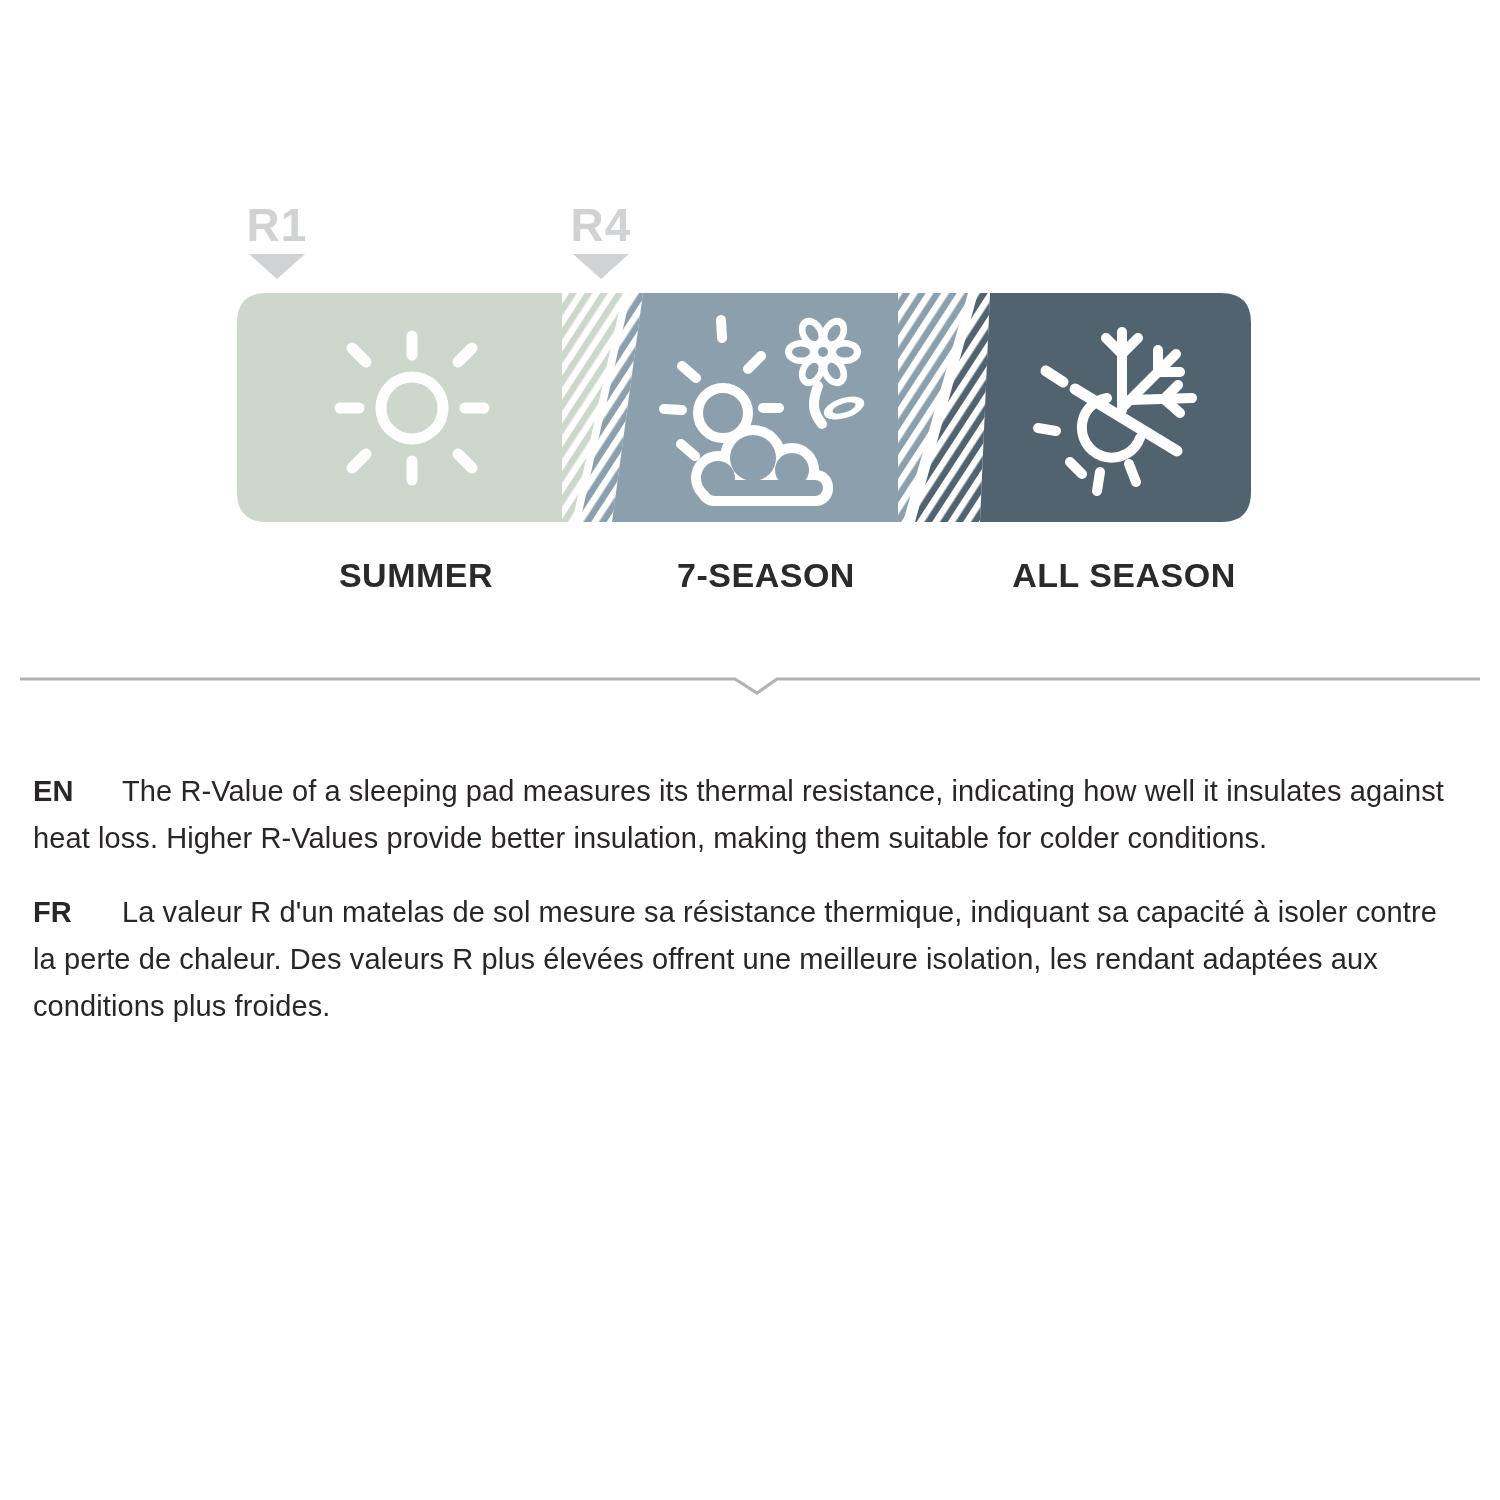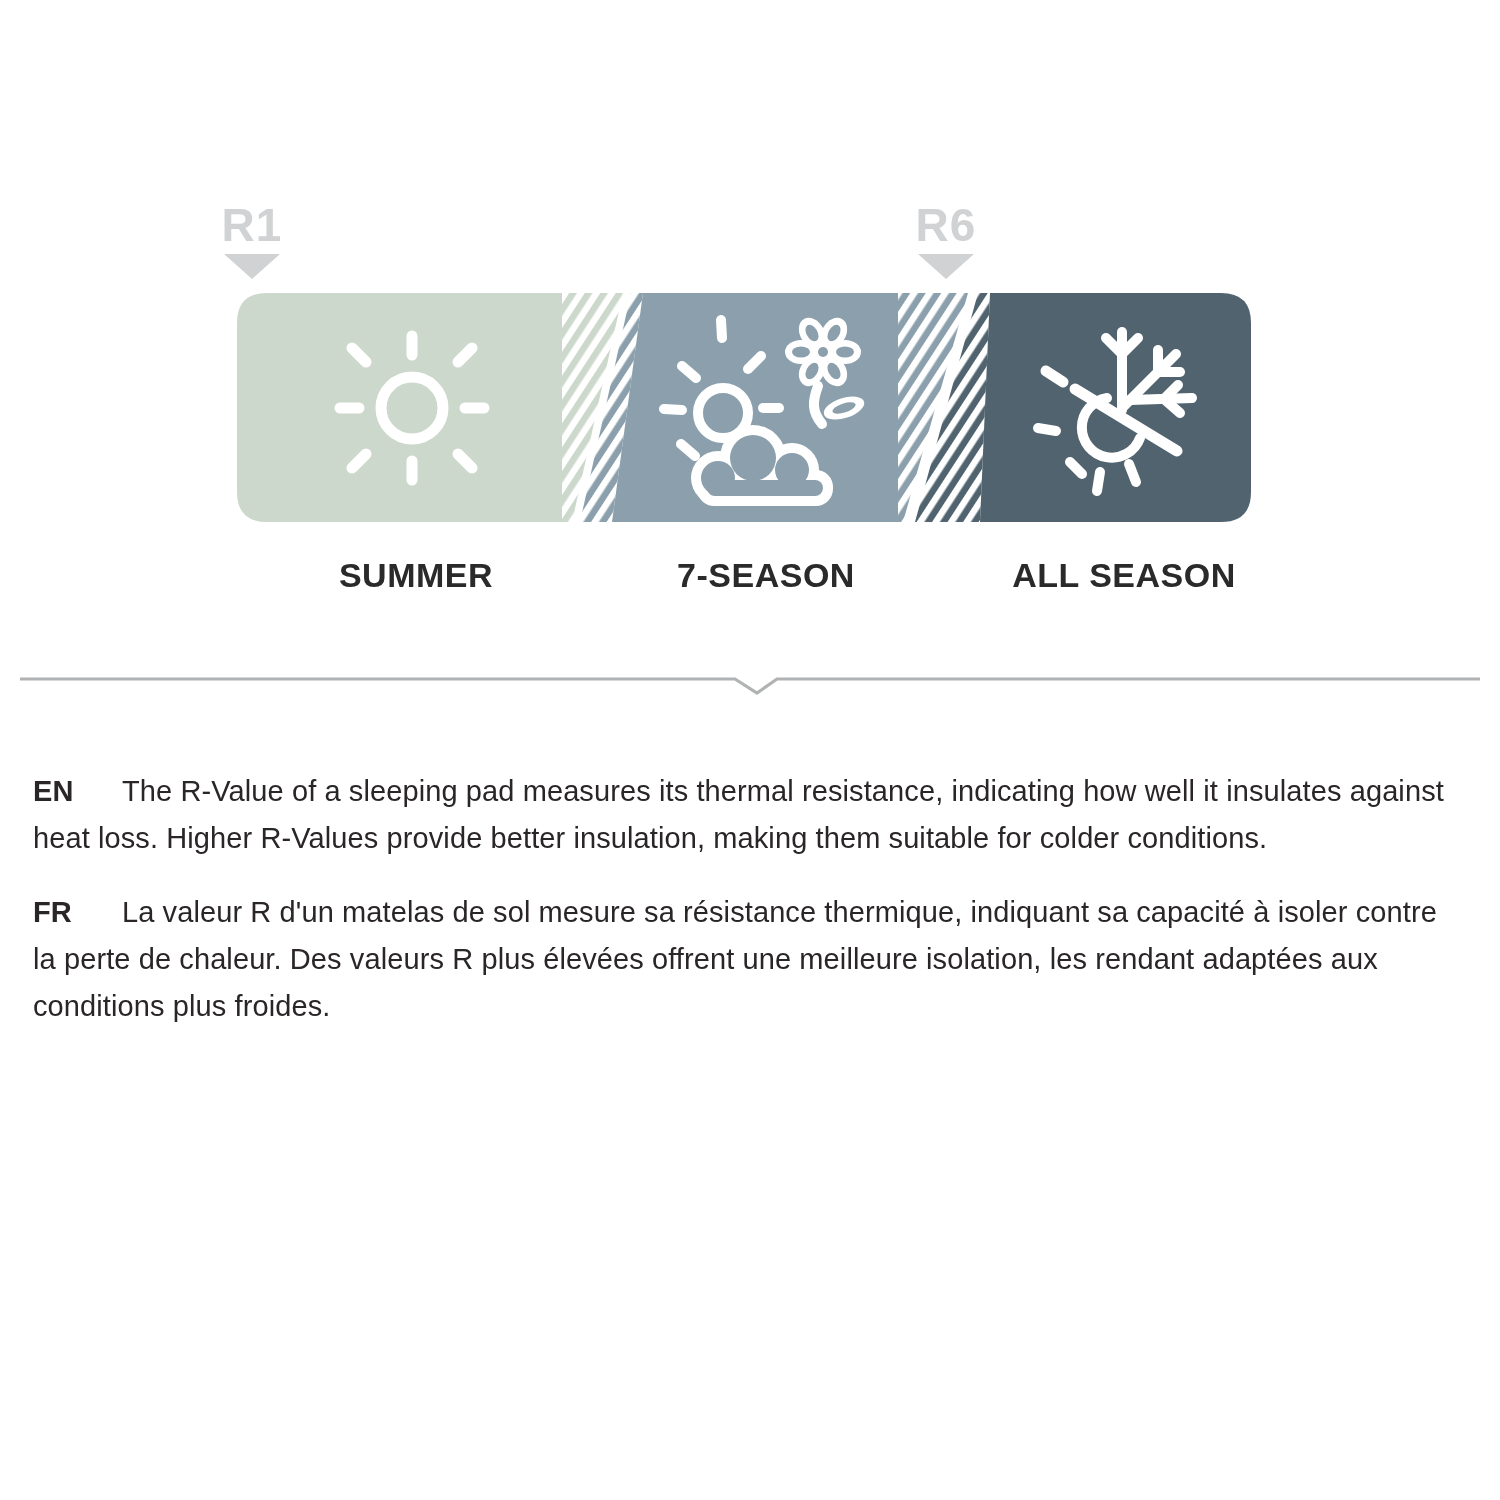--- a/index.html
+++ b/index.html
@@ -34,26 +34,26 @@
     margin:0 16px 27px 0;font-size:29px;line-height:47px;color:var(--c-body_text);
     letter-spacing:0.1px;
   }
   .paras .lang{display:inline-block;min-width:89px;font-weight:bold;color:var(--c-body_text);}
 </style>
 </head>
 <body>
 
 <div class="stage">
 
-  <div class="marker" style="left:192px">
+  <div class="marker" style="left:217px">
     <span class="rtext">R1</span>
     <div class="rtri"></div>
   </div>
-  <div class="marker" style="left:886px">
-    <span class="rtext">R6</span>
+  <div class="marker" style="left:541px">
+    <span class="rtext">R4</span>
     <div class="rtri"></div>
   </div>
 
   <svg class="barsvg" width="1500" height="640" viewBox="0 0 1500 640">
     <defs>
       <pattern id="hatchSummer" patternUnits="userSpaceOnUse" width="13" height="13" patternTransform="rotate(33)">
         <rect width="13" height="13" style="fill:#ffffff"></rect>
         <rect width="6.5" height="13" style="fill:var(--c-summer)"></rect>
       </pattern>
       <pattern id="hatch3s" patternUnits="userSpaceOnUse" width="13" height="13" patternTransform="rotate(33)">

